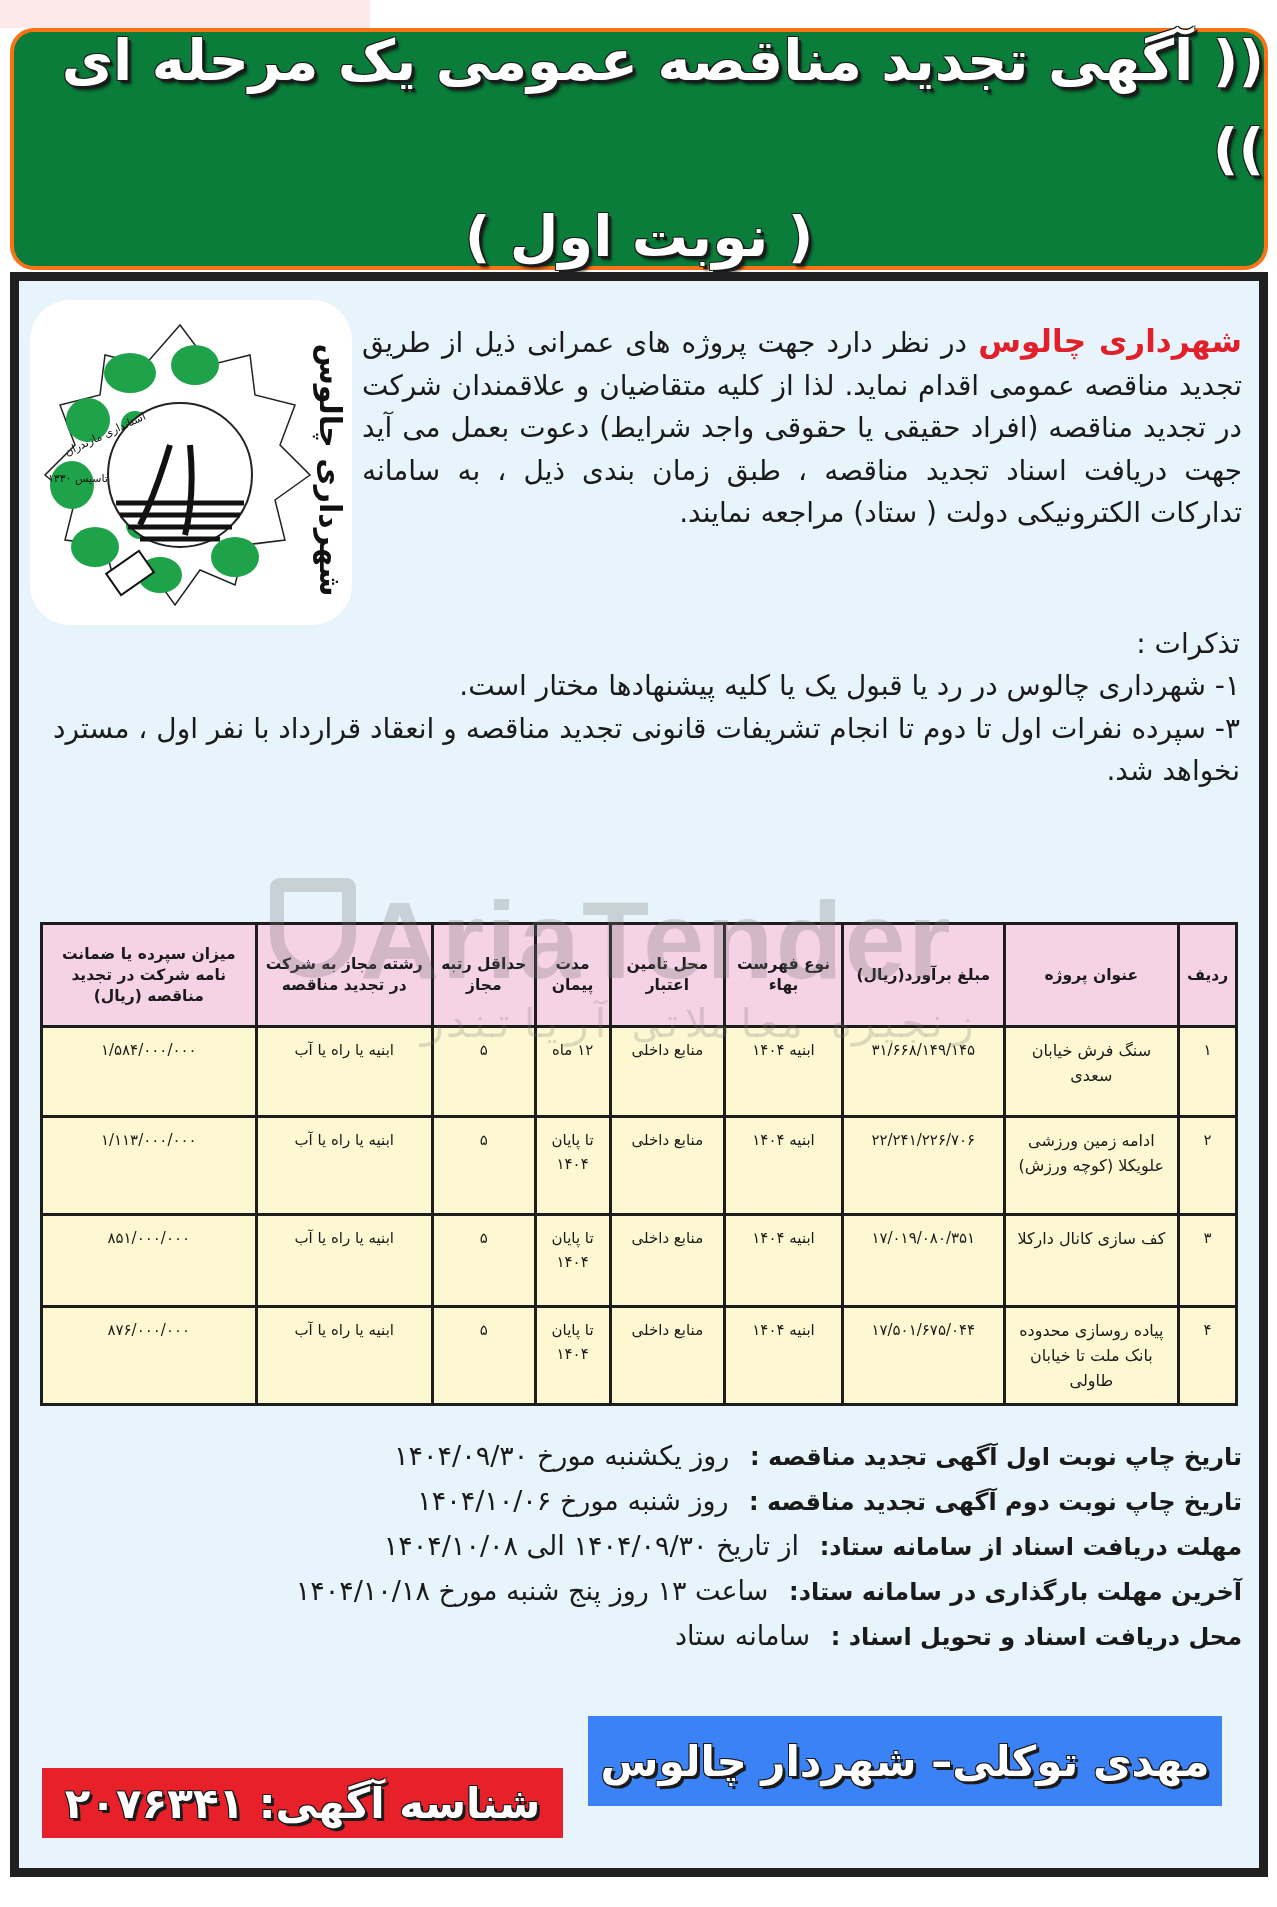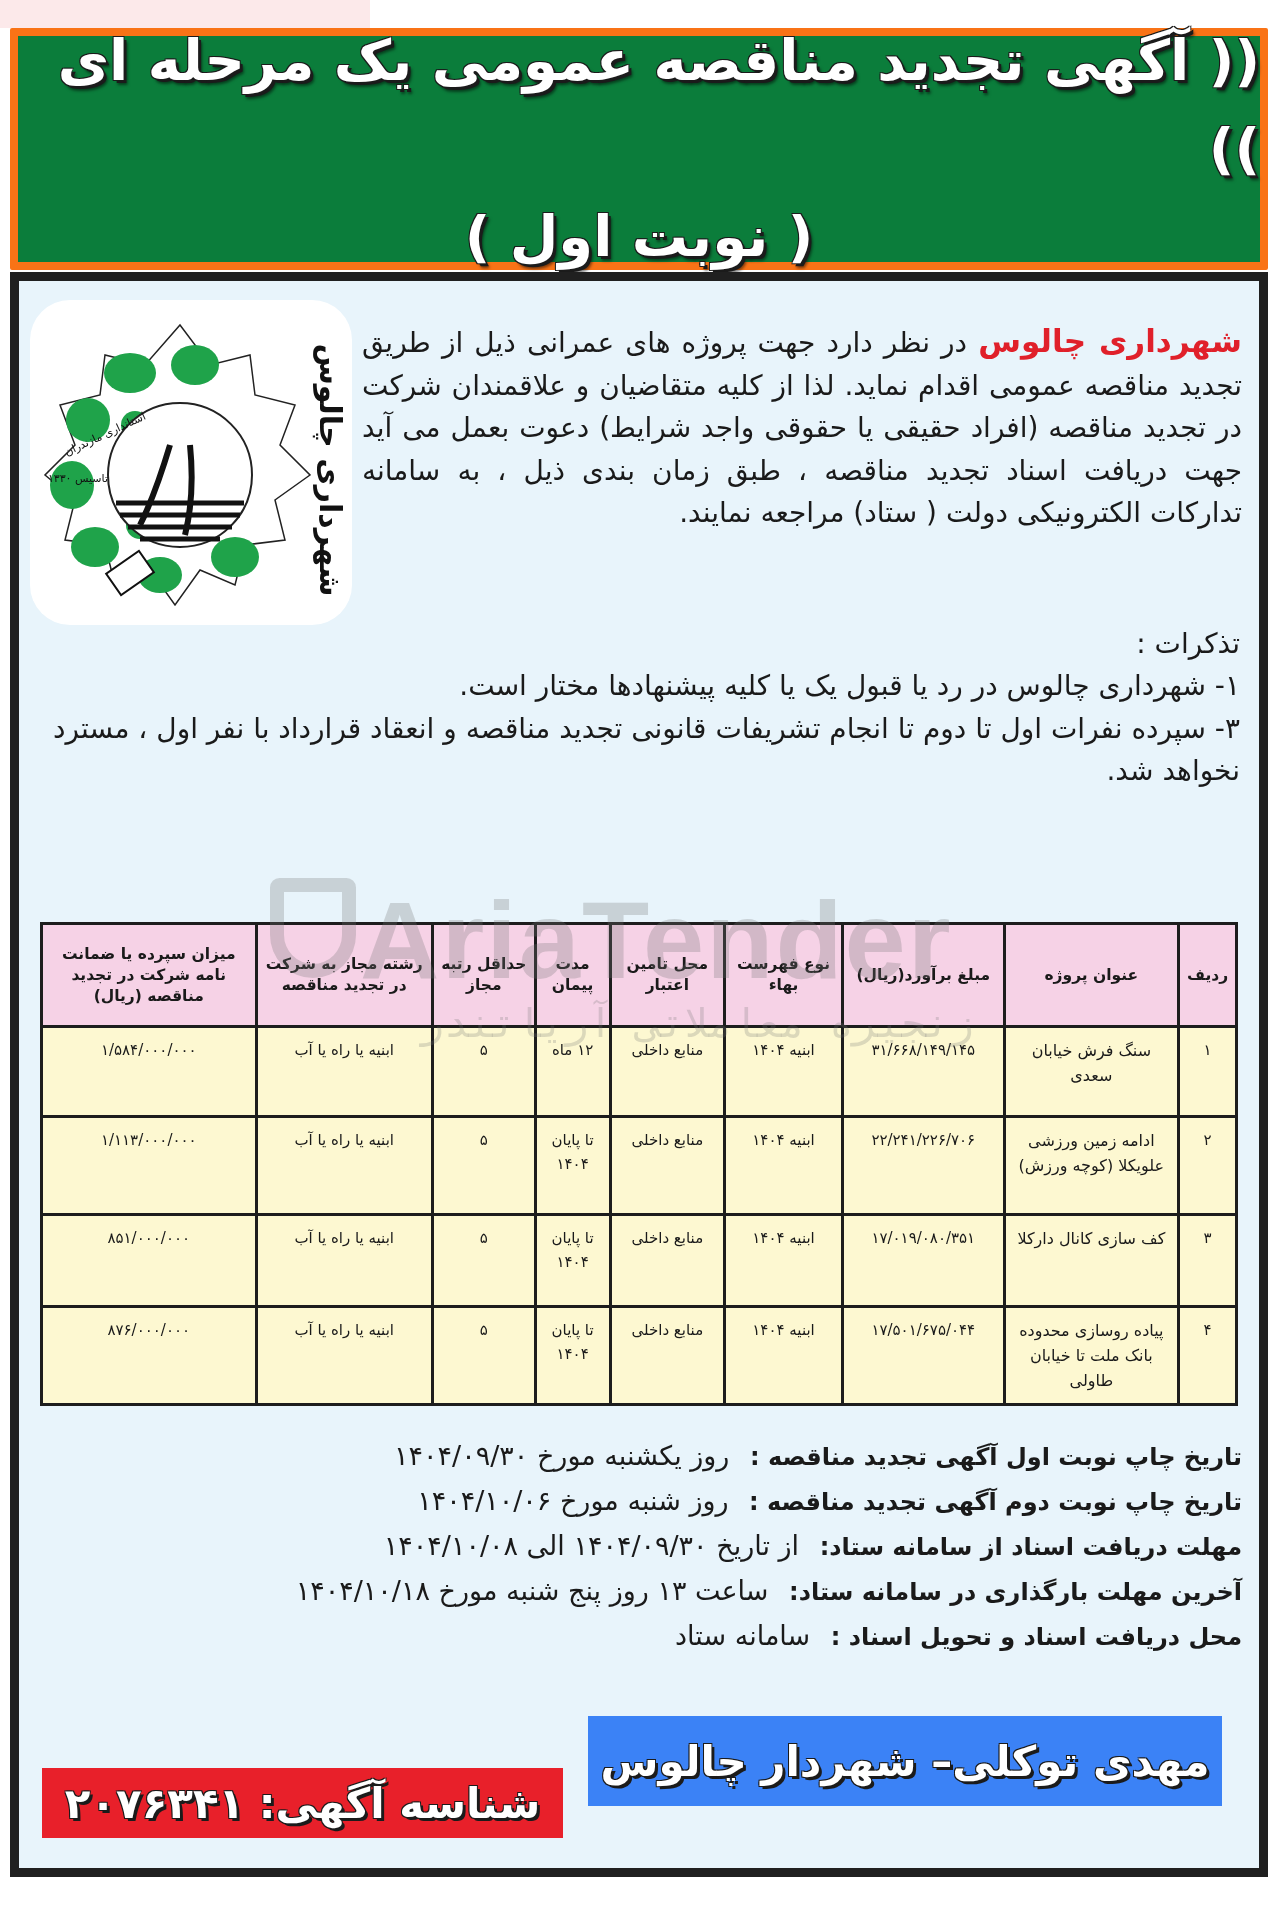--- a/index.html
+++ b/index.html
@@ -6,21 +6,21 @@
   html, body { width: 1277px; height: 1907px; background: #ffffff; overflow: hidden; }
   body { position: relative; font-family: "DejaVu Sans", sans-serif; color: #1a1a1a; }
 
   .wm-top {
     position: absolute; left: 0; top: 0; width: 370px; height: 28px;
     background: #fbe3e5; opacity: 0.8;
   }
 
   .header-box {
     position: absolute; left: 10px; top: 28px; width: 1258px; height: 242px;
-    background: #0b7d3b; border: 8px solid #f97316; border-radius: 2px;
+    background: #0b7d3b; border: 4px solid #f97316; border-radius: 24px;
     display: flex; flex-direction: column; align-items: center; justify-content: center;
   }
   .header-line {
     direction: rtl; color: #ffffff; font-weight: bold;
     font-family: "DejaVu Sans", sans-serif;
     font-size: 56px; line-height: 88px; letter-spacing: 1px;
     text-shadow: 3px 3px 0 #1b1b1b, -1px -1px 0 #1b1b1b, 1px -1px 0 #1b1b1b, -1px 1px 0 #1b1b1b, 4px 5px 3px rgba(0,0,0,0.5);
   }
 
   .body-frame {

